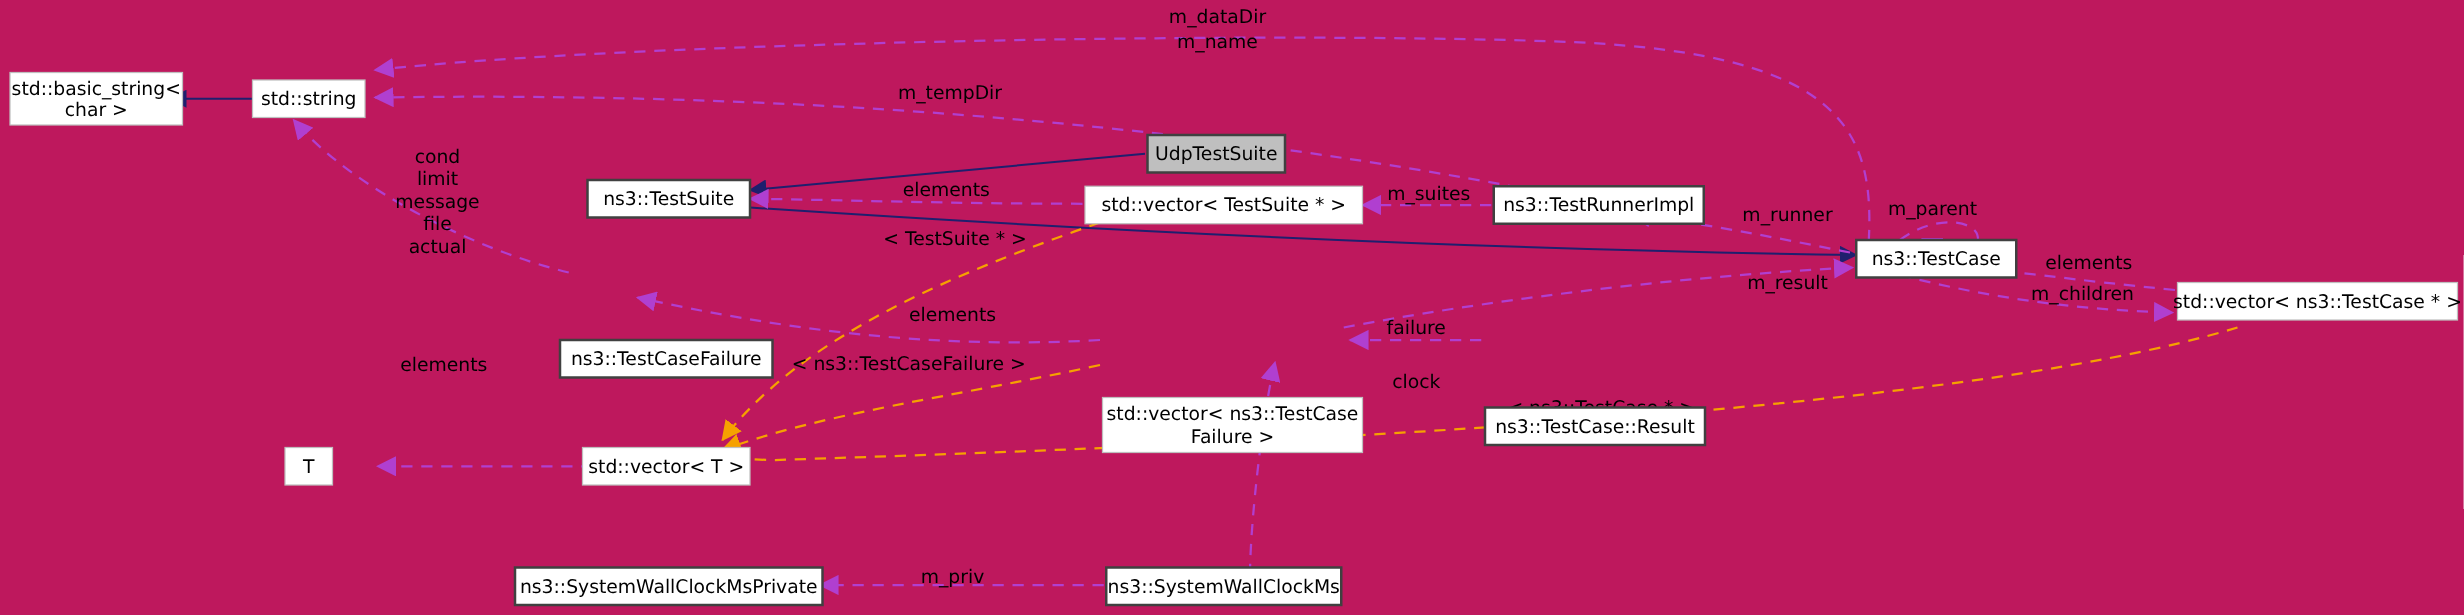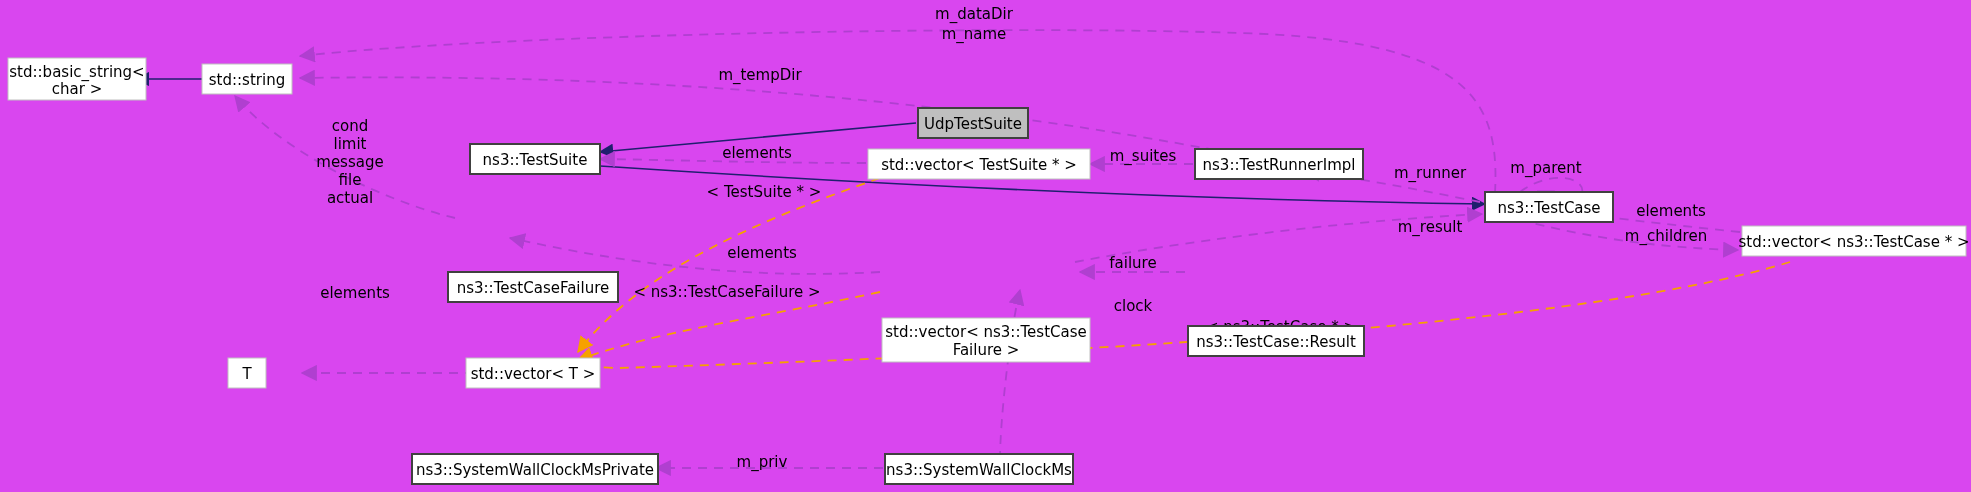--- a/index.html
+++ b/index.html
@@ -7,21 +7,21 @@
     padding: 0;
     background: #ffffff;
   }
   body {
     font-family: "DejaVu Sans", sans-serif;
   }
   #diagram-root {
     position: relative;
     width: 1971px;
     height: 492px;
-    background: #d946ef;
+    background: #be185d;
     overflow: hidden;
   }
   svg#graph {
     position: absolute;
     left: 0;
     top: 0;
     width: 1971px;
     height: 492px;
     display: block;
   }

